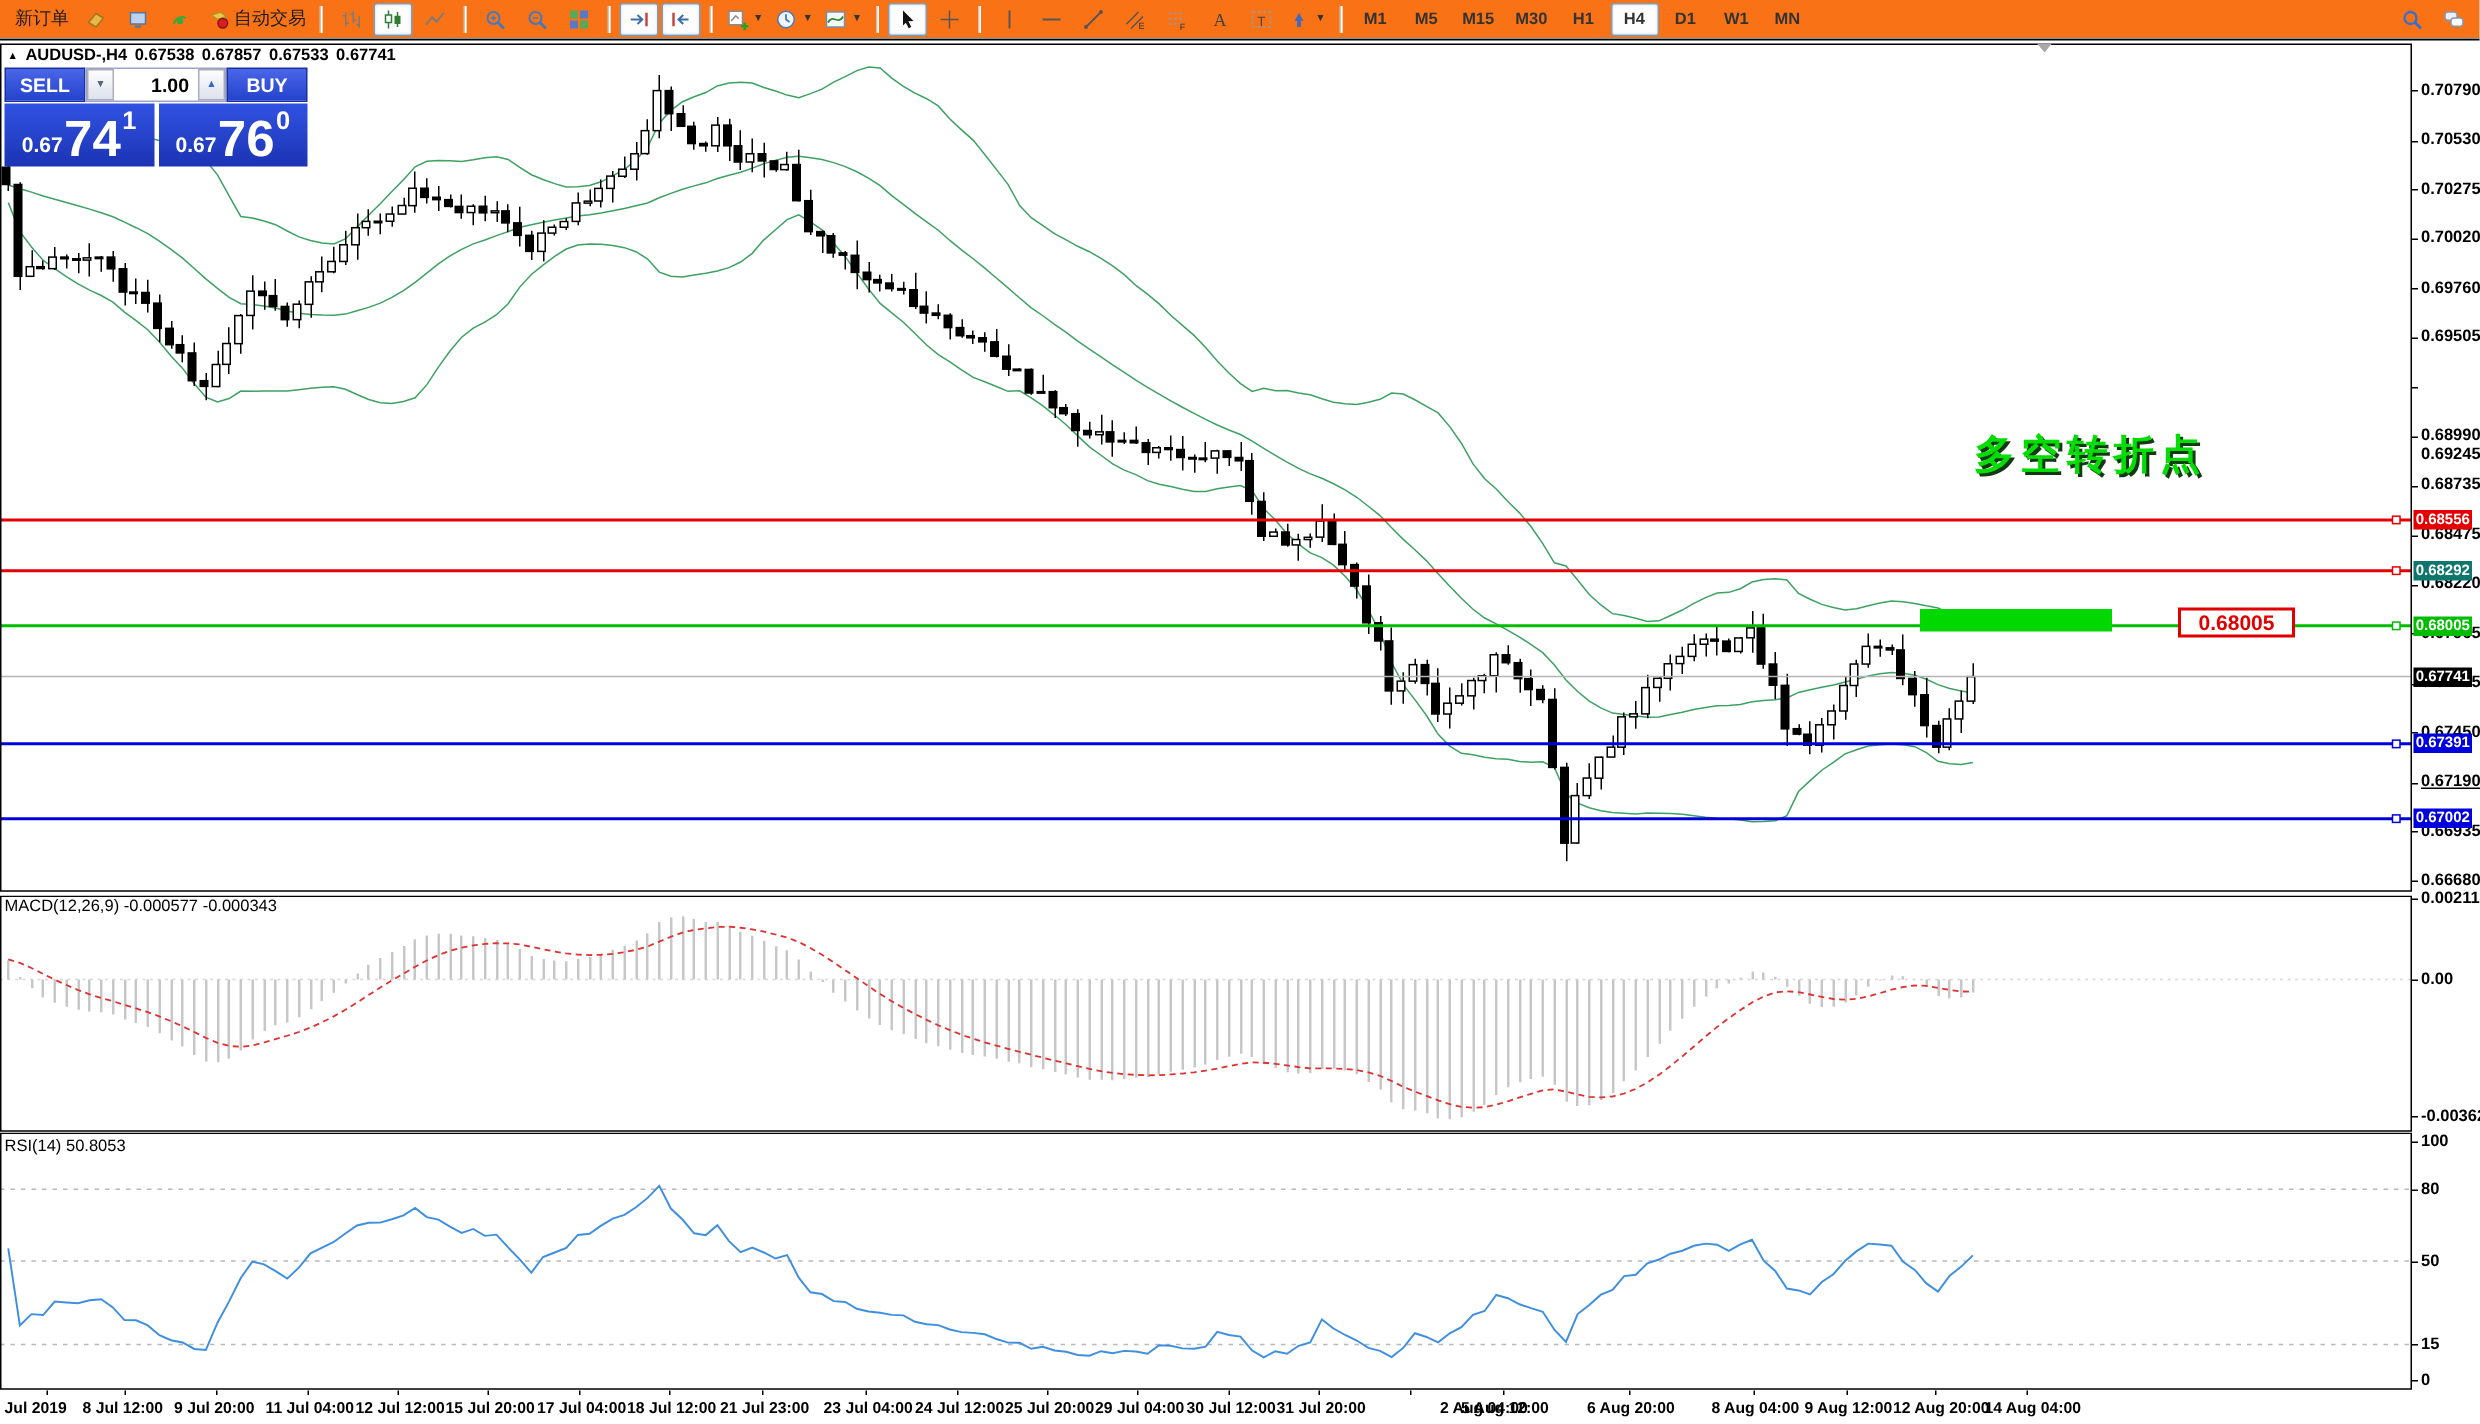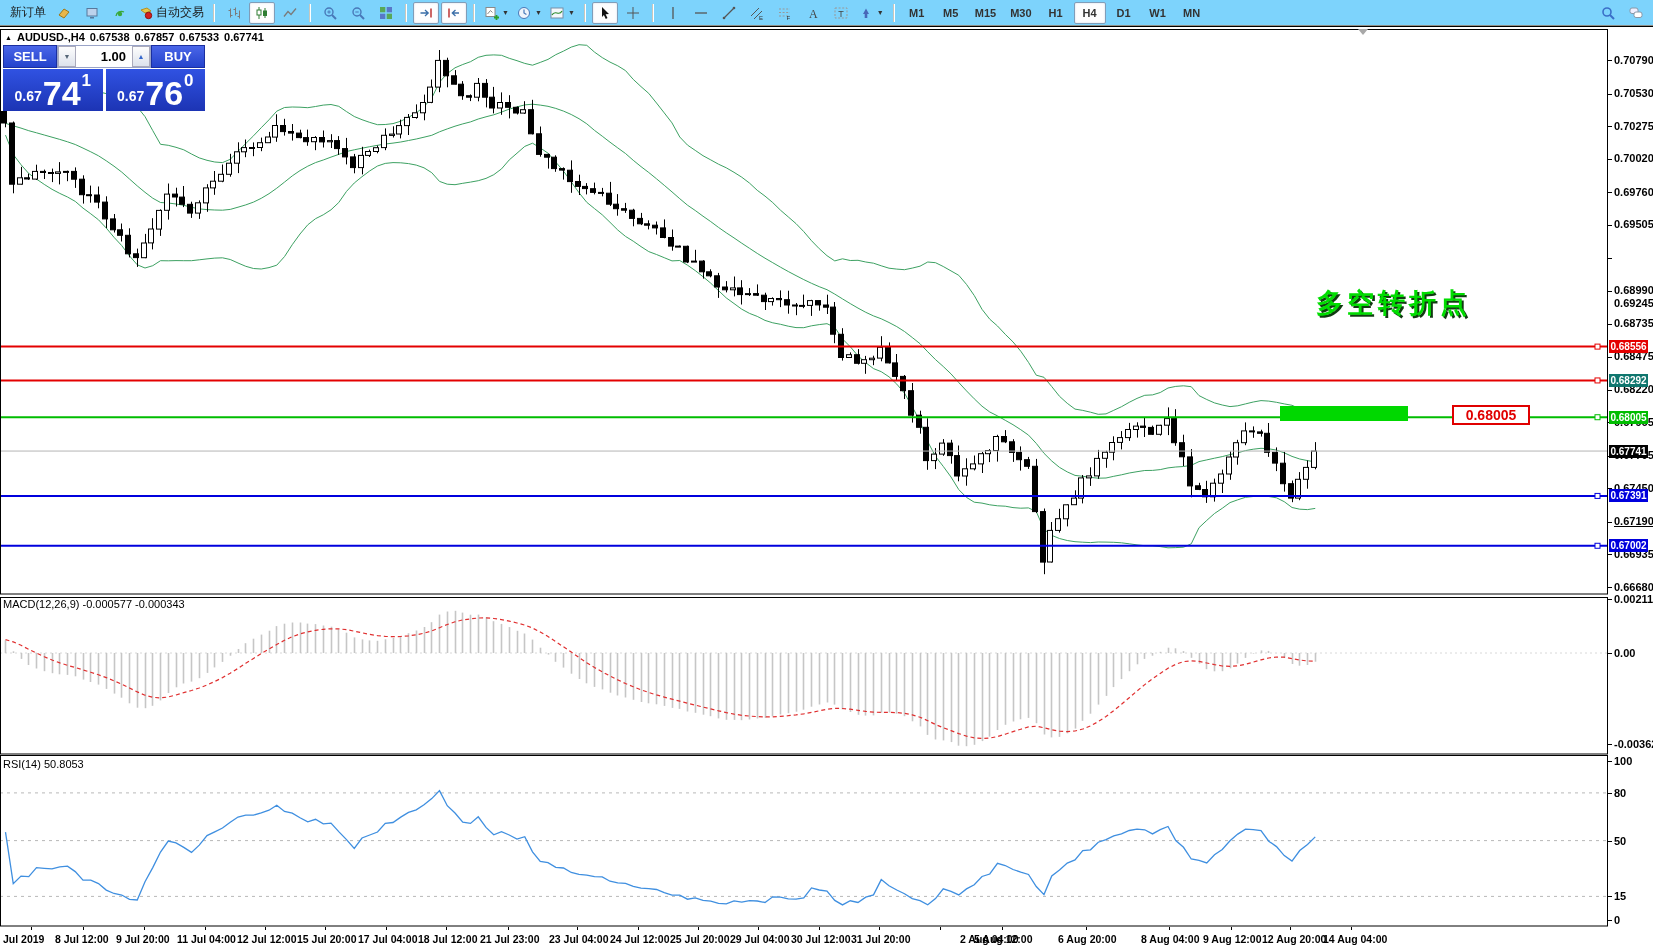--- a/index.html
+++ b/index.html
@@ -1,18 +1,18 @@
 <!DOCTYPE html>
 <html><head>
 <meta charset="utf-8">
 <style>
   html,body{margin:0;padding:0;background:#fff;width:1653px;height:949px;overflow:hidden;
     font-family:"Liberation Sans","DejaVu Sans",sans-serif;}
   
-  .toolbar{position:absolute;top:0;left:0;width:1653px;height:26px;background:#7dd3fc;
+  .toolbar{position:absolute;top:0;left:0;width:1653px;height:26px;background:#f97316;
     border-bottom:1px solid #8f8f88;box-sizing:border-box;display:flex;align-items:center;padding:0 3px;}
   .tb-group{display:inline-flex;align-items:center;}
   .tb-sep{width:1px;height:18px;background:#c9c7bd;margin:0 5px;border-right:1px solid #fff;}
   .tb-btn{height:20px;min-width:20px;display:inline-flex;align-items:center;justify-content:center;
     padding:0 2px;margin:0 1px;border:1px solid transparent;border-radius:2px;cursor:default;}
   .tb-btn.active{border-color:#7f9db9;background:#fdfdfe;box-shadow:inset 0 0 2px #cdd8e4;}
   .tb-ico{display:inline-flex;width:15px;height:15px;align-items:center;justify-content:center;}
   .tb-ico svg{width:14px;height:14px;}
   .tb-lbl{font-size:12px;color:#1c1c1c;margin-left:3px;white-space:nowrap;}
   .tb-caret{font-size:7px;color:#333;margin-left:3px;}

